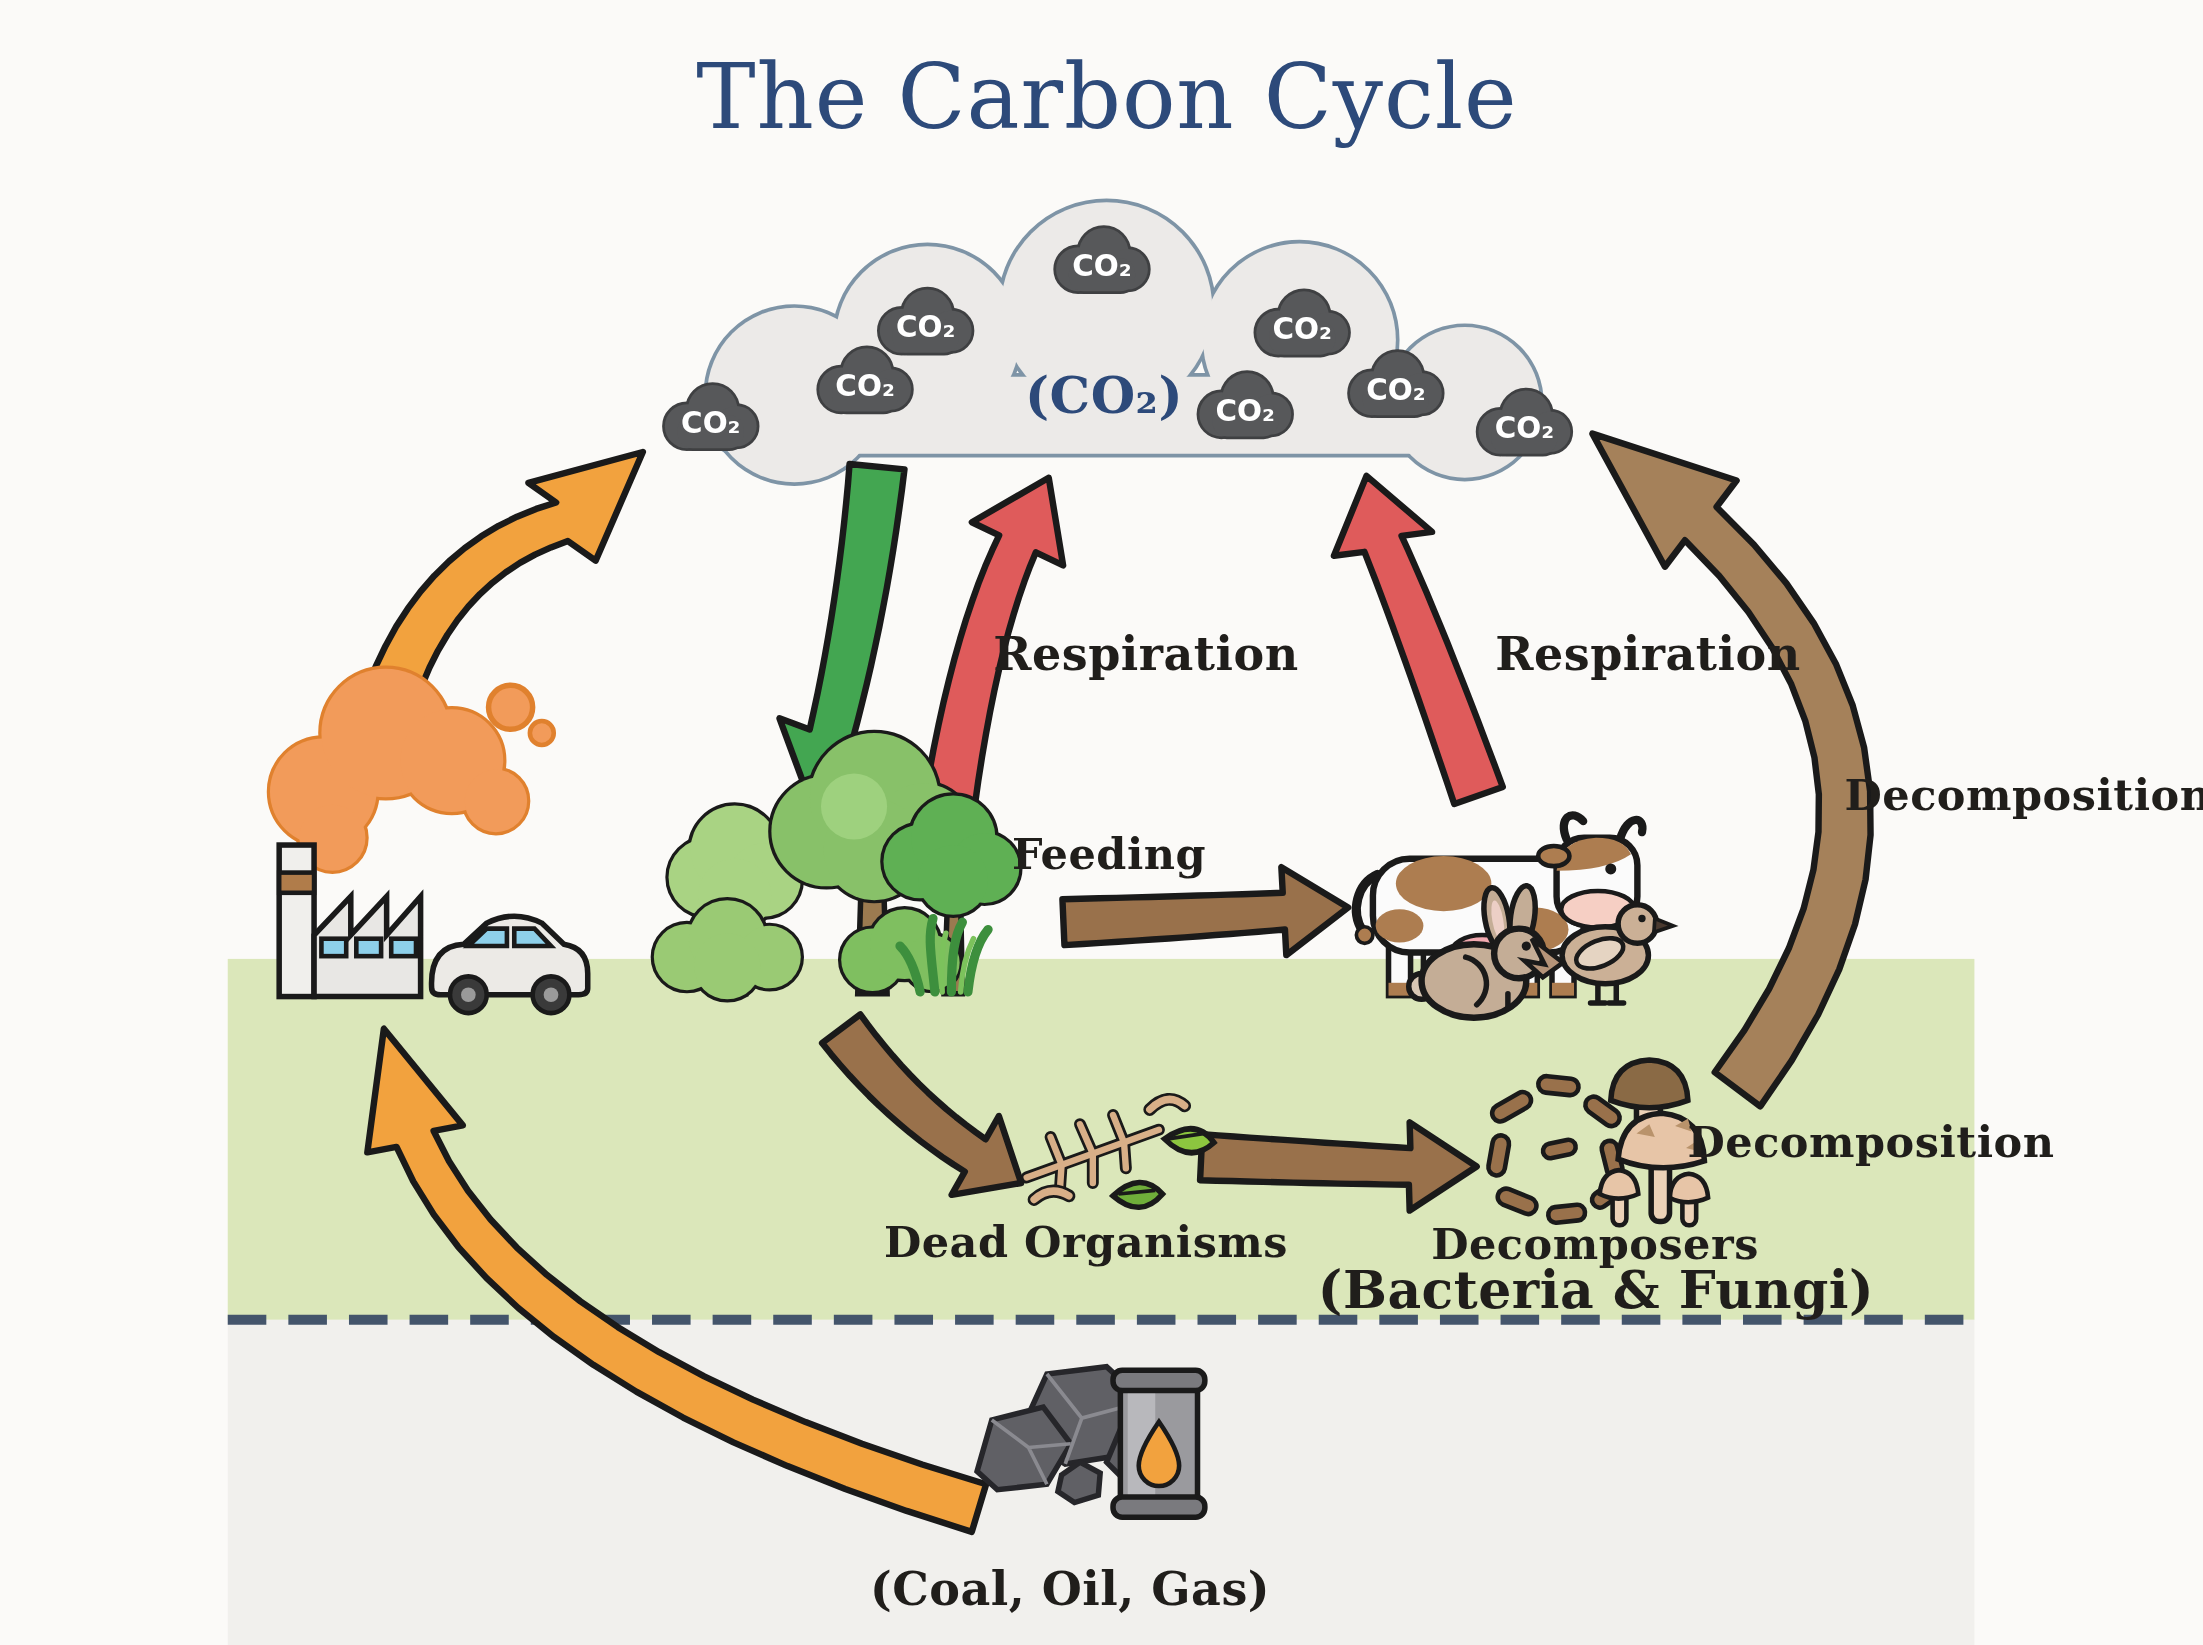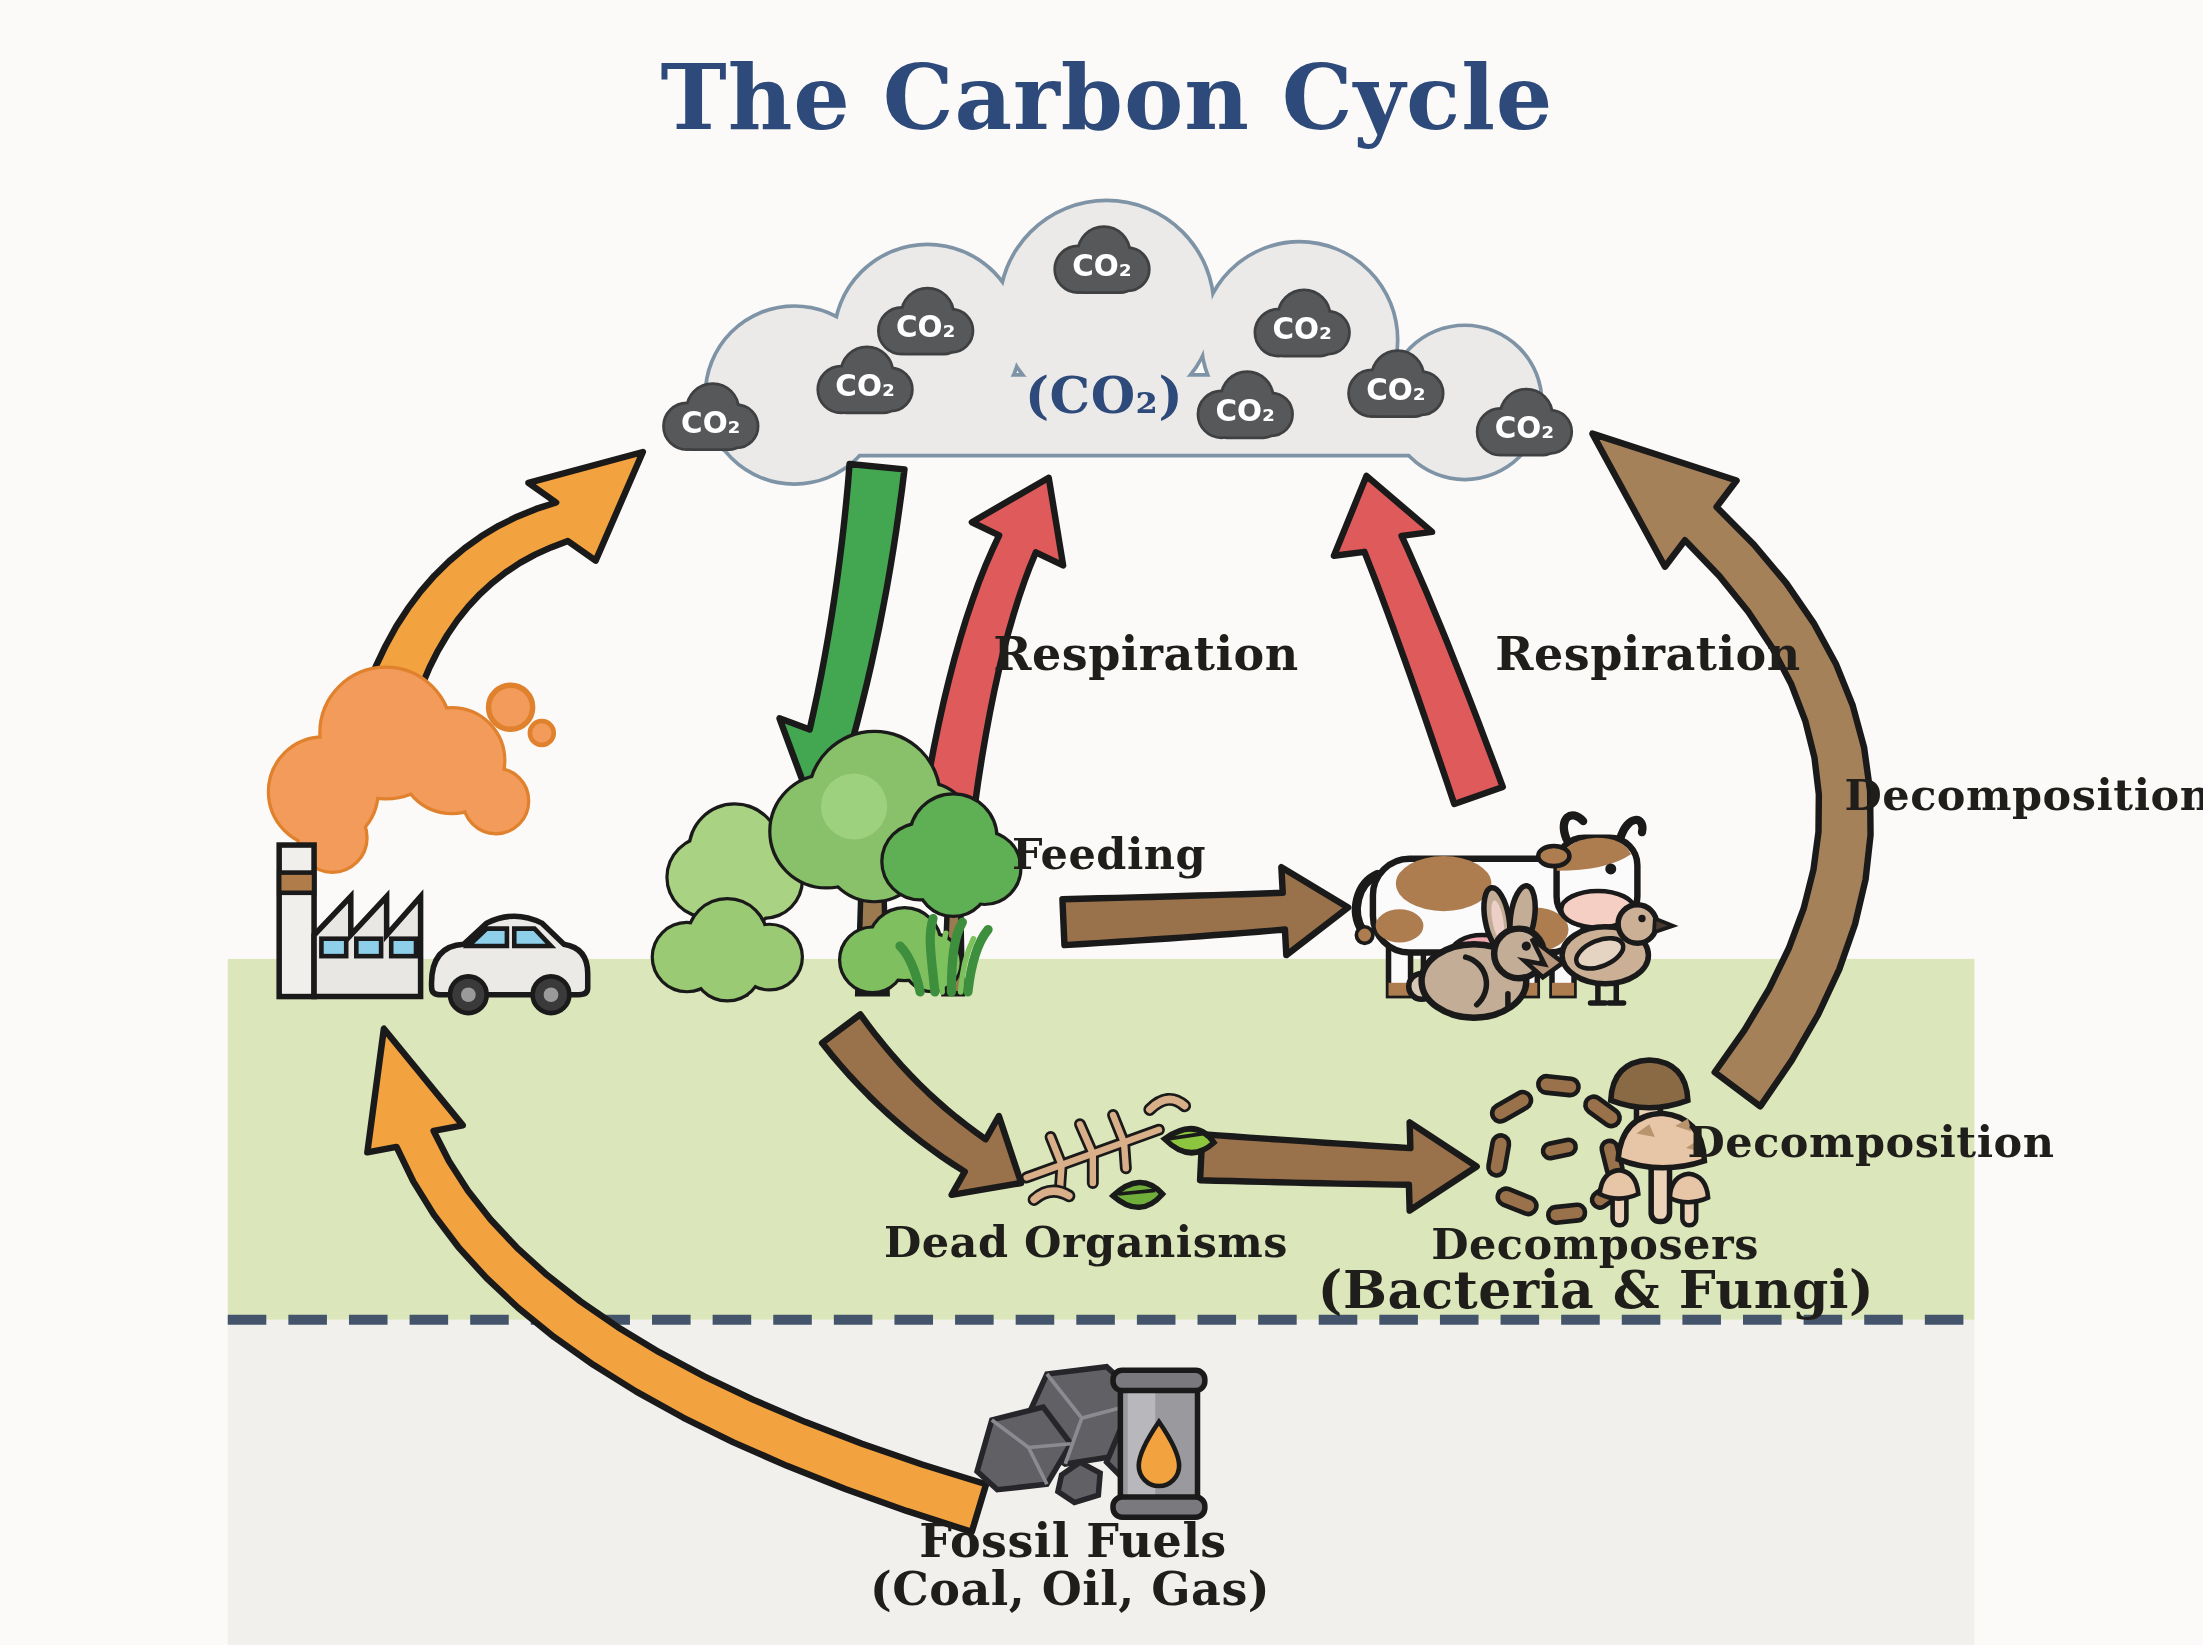--- a/index.html
+++ b/index.html
@@ -9,21 +9,21 @@
     --co2:#57585a; --dash:#44556b; --bg:#fbfaf8; --trunk:#9b7a50; --coal:#606065; --tan:#d8af88;
   }
   html,body{margin:0;padding:0;background:var(--bg);}
   #stage{position:relative;width:2204px;height:1646px;background:var(--bg);overflow:hidden;
          font-family:"DejaVu Serif","Liberation Serif",serif;}
   #art{position:absolute;left:0;top:0;width:2204px;height:1646px;}
   .lbl{position:absolute;transform:translate(-50%,-50%);white-space:nowrap;
        font-weight:bold;color:var(--label);letter-spacing:0.5px;}
   .lbl.navy{color:var(--navy);}
   #title{position:absolute;left:1107px;top:97px;transform:translate(-50%,-50%);
-         font-size:89px;font-weight:bold;color:var(--navy);white-space:nowrap;letter-spacing:0.9px;text-align:right;}
+         font-size:89px;font-weight:normal;color:var(--navy);white-space:nowrap;letter-spacing:0.9px;text-align:right;}
   .f50{font-size:46px;} .f47{font-size:43px;} .f44{font-size:52px;} .f56{font-size:51px;}
 </style>
 </head>
 <body>
 
 <div id="stage">
 
   <svg id="art" viewBox="0 0 2400 1792">
 
     <rect x="248" y="1044" width="1902" height="393" style="fill:var(--ground)"></rect>
@@ -402,16 +402,15 @@
   <div class="lbl navy f56" style="left:1104px;top:395px">(CO₂)</div>
 
   <div class="lbl f50" style="left:1146px;top:654px">Respiration</div>
   <div class="lbl f50" style="left:1648px;top:654px">Respiration</div>
   <div class="lbl f47" style="left:2028px;top:795px">Decomposition</div>
   <div class="lbl f47" style="left:1109px;top:854px">Feeding</div>
   <div class="lbl f47" style="left:1086px;top:1242px">Dead Organisms</div>
   <div class="lbl f47" style="left:1595px;top:1244px">Decomposers</div>
   <div class="lbl f44" style="left:1596px;top:1289px">(Bacteria &amp; Fungi)</div>
   <div class="lbl f47" style="left:1871px;top:1142px">Decomposition</div>
-  <div class="lbl f50" style="left:1073px;top:1541px">Fossil Fuels</div>
   <div class="lbl f50" style="left:1070px;top:1589px">(Coal, Oil, Gas)</div>
 </div>
 
 
 </body></html>

